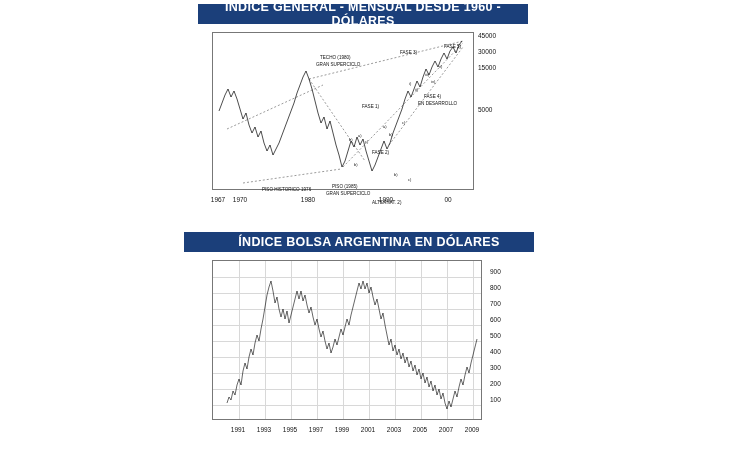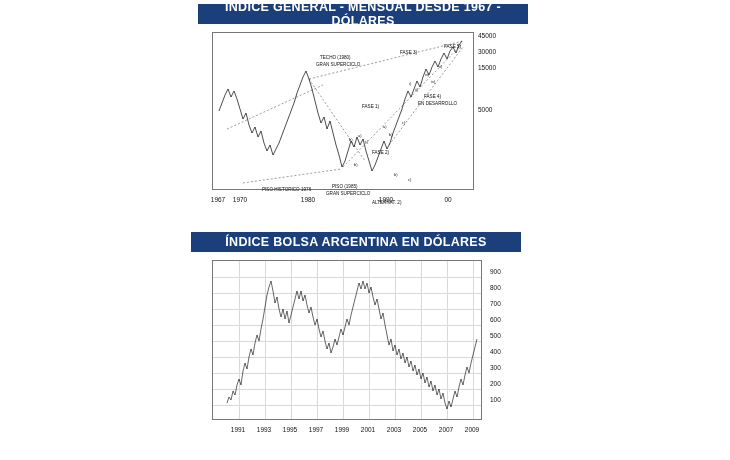--- a/index.html
+++ b/index.html
@@ -33,24 +33,25 @@
     align-items: center;
     justify-content: center;
   }
   #title-bar-1 {
     left: 198px;
     top: 4px;
     width: 330px;
     height: 20px;
   }
   #title-bar-2 {
-    left: 191px;
+    left: 184px;
     top: 232px;
     width: 330px;
     height: 20px;
+    padding-left: 20px;
   }
 
   
   .panel {
     position: absolute;
   }
   #panel-1 {
     left: 198px;
     top: 28px;
     width: 330px;
@@ -132,21 +133,21 @@
     stroke: #000000;
     stroke-width: 0.4;
     stroke-dasharray: 2 2;
   }
 </style>
 </head>
 <body>
 
 <div class="page">
 
-  <div class="title-bar" id="title-bar-1">ÍNDICE GENERAL - MENSUAL DESDE 1967 - DÓLARES</div>
+  <div class="title-bar" id="title-bar-1">ÍNDICE GENERAL - MENSUAL DESDE 1960 - DÓLARES</div>
 
   <div class="panel" id="panel-1">
 
     <div class="plot-frame" id="plot-1">
       <svg width="260" height="156" viewBox="0 0 260 156">
 
         <path class="series-path" d="
           M6,78 L9,70 L12,62 L15,56 L18,64 L21,58 L24,66 L27,76 L30,86 L33,80 L36,92 L39,100 L42,94
           L45,104 L48,98 L51,110 L54,118 L57,112 L60,122 L63,116 L66,110 L69,102 L72,94 L75,86
           L78,78 L81,70 L84,60 L87,52 L90,44 L93,38 L96,46 L99,56 L102,68 L105,80 L108,90

